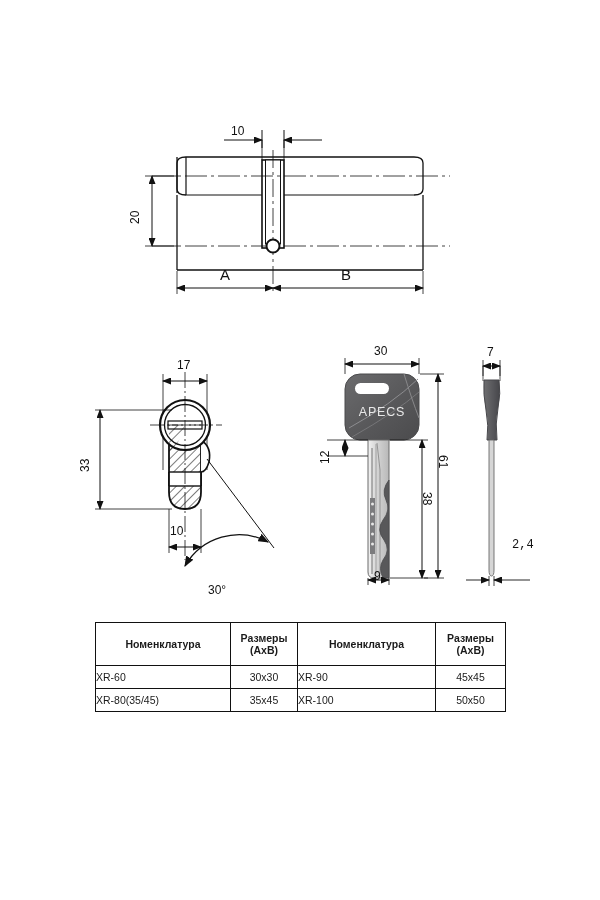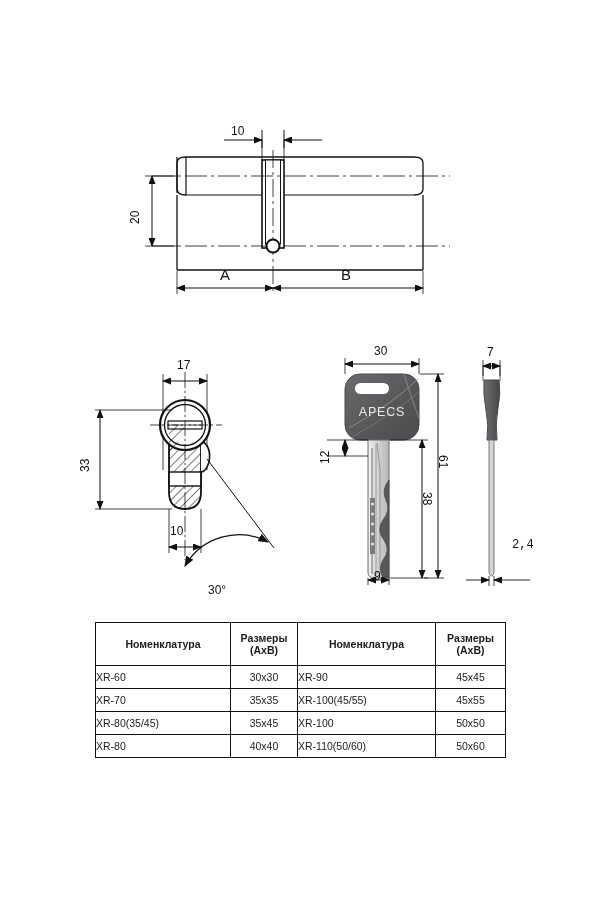--- a/index.html
+++ b/index.html
@@ -390,34 +390,22 @@
         </tr>
       </thead>
       <tbody>
         <tr>
           <td class="name-cell">XR-60</td>
           <td class="size-cell">30x30</td>
           <td class="name-cell">XR-90</td>
           <td class="size-cell">45x45</td>
         </tr>
         <tr>
-          <td class="name-cell">XR-70</td>
-          <td class="size-cell">35x35</td>
-          <td class="name-cell">XR-100(45/55)</td>
-          <td class="size-cell">45x55</td>
-        </tr>
-        <tr>
           <td class="name-cell">XR-80(35/45)</td>
           <td class="size-cell">35x45</td>
           <td class="name-cell">XR-100</td>
           <td class="size-cell">50x50</td>
         </tr>
-        <tr>
-          <td class="name-cell">XR-80</td>
-          <td class="size-cell">40x40</td>
-          <td class="name-cell">XR-110(50/60)</td>
-          <td class="size-cell">50x60</td>
-        </tr>
       </tbody>
     </table>
   </div>
 
 </div>
 
 </body></html>

